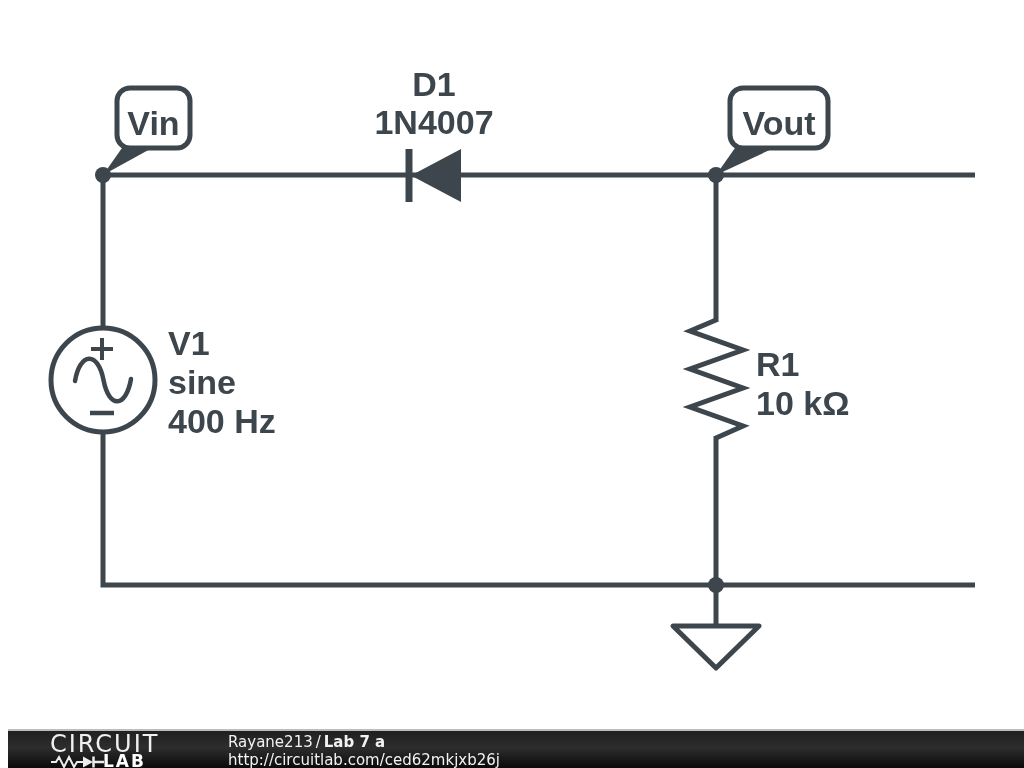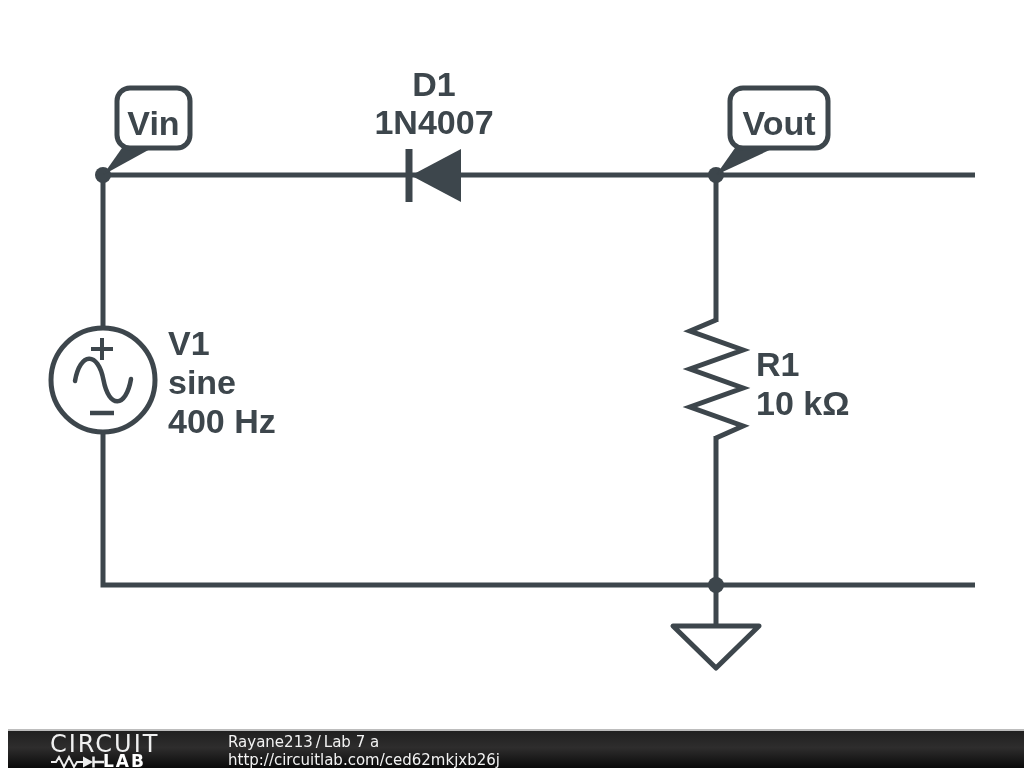--- a/index.html
+++ b/index.html
@@ -62,21 +62,21 @@
   .footer-textblock{
     position:absolute;left:220px;top:2px;
     font-family:"DejaVu Sans", sans-serif;
     font-size:15px;
     color:var(--footer-text);
   }
   .footer-line1{line-height:18px;white-space:nowrap;}
   .footer-line2{line-height:19px;white-space:nowrap;}
   .author{}
   .sep{margin:0 3px;}
-  .circuit-title{font-weight:normal;}
+  .circuit-title{font-weight:bold;}
 </style>
 </head>
 <body>
 
 <div class="stage">
 
   <svg class="schematic" width="1024" height="729" viewBox="0 0 1024 729">
 
     <g class="wire">
       <path d="M103 329 V175 H975"></path>

